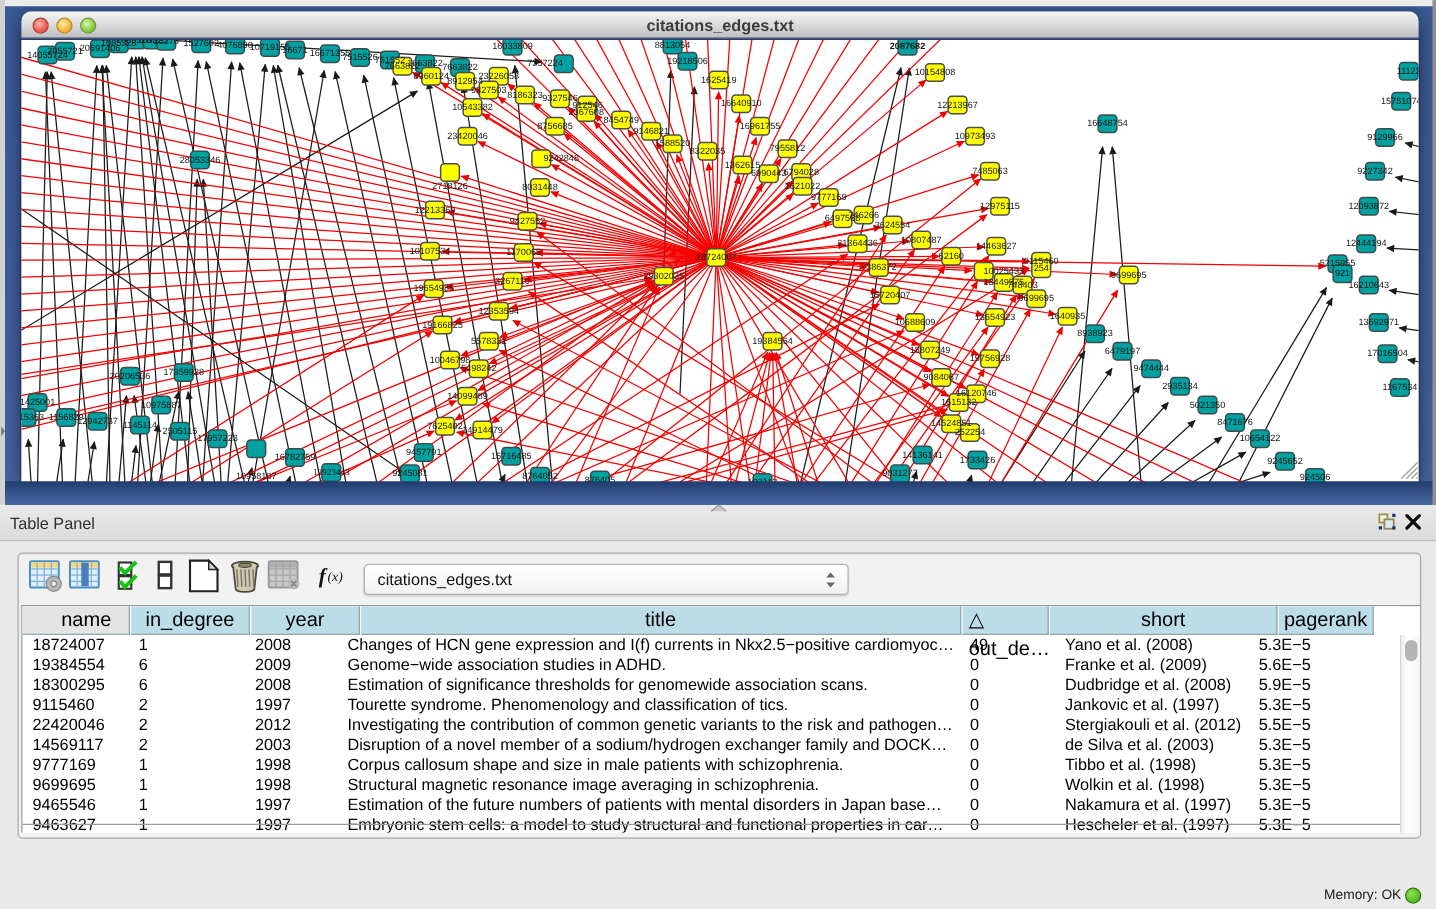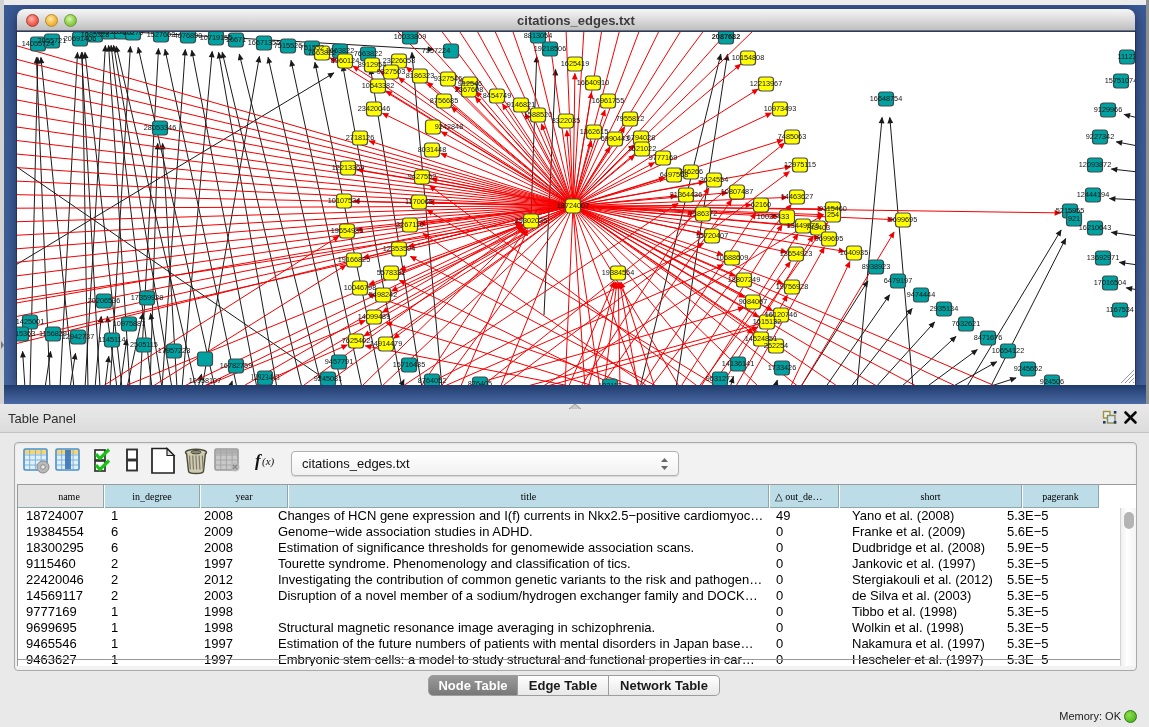--- a/index.html
+++ b/index.html
@@ -22,21 +22,21 @@
 #labels { position:absolute; left:0; top:0; width:1118px; height:354px; }
 .lb { position:absolute; font-size:7.3px; line-height:10px; color:#151515; transform:translateX(-50%); white-space:nowrap; }
 
 
 #tp { position:absolute; left:0; top:404px; width:1149px; height:323px; background:#e9e9e9; }
 #tpbar { position:absolute; left:0; top:0; width:1149px; height:29px; background:linear-gradient(#e9e9e9,#dcdcdc); border-bottom:1px solid #c2c2c2; }
 #tpbar .t { position:absolute; left:8px; top:7px; font-size:13px; color:#2e2e2e; }
 #inner { position:absolute; left:14px; top:38px; width:1123px; height:229px; background:#f2f2f2; border:1px solid #a9a9a9; border-radius:4px; box-shadow:inset 0 1px 2px rgba(0,0,0,.08); }
 #combo { position:absolute; left:276px; top:8px; width:388px; height:25px; background:linear-gradient(#ffffff,#f1f1f1); border:1px solid #b0b0b0; border-radius:4px; font-size:13px; color:#111; line-height:23px; padding-left:10px; box-shadow:0 1px 1px rgba(0,0,0,.12); }
 #tablewrap { position:absolute; left:2px; top:41px; width:1119px; height:182px; background:#fff; border-top:1px solid #9a9a9a; border-left:1px solid #9a9a9a; overflow:hidden; }
-#thead { position:absolute; left:0; top:0; width:1103px; height:23px; background:#fff; font-size:10px; color:#000;font-family:Liberation Serif, serif; }
+#thead { position:absolute; left:0; top:0; width:1103px; height:23px; background:#fff; font-size:16px; color:#000; }
 #thead .h { background:#bcdce8; }
 #thead .h { position:absolute; top:0; height:23px; line-height:23px; text-align:center; border-right:1px solid #8fa6ad; border-bottom:1px solid #8fa6ad; }
 #tbody { position:absolute; left:0; top:23px; width:1102px; font-size:13px; color:#000; }
 .tr { position:relative; height:16px; line-height:16px; white-space:nowrap; }
 .tr div { position:absolute; top:0; height:16px; overflow:hidden; }
 .c0 { left:8px;  width:85px; }
 .c1 { left:93px; width:90px; }
 .c2 { left:186px; width:85px; }
 .c3 { left:260px; width:495px; }
 .c4 { left:758px; width:68px; }
@@ -534,21 +534,21 @@
             <div class="lb" style="left:219px;top:329px;">16782759</div>
             <div class="lb" style="left:248px;top:341px;font-family:Liberation Serif, serif;">12923443</div>
             <div class="lb" style="left:311px;top:342px;">9245081</div>
             <div class="lb" style="left:415px;top:344px;">8764052</div>
             <div class="lb" style="left:322px;top:325px;">9457791</div>
             <div class="lb" style="left:392px;top:328px;">15716485</div>
             <div class="lb" style="left:859px;top:230px;">8938923</div>
             <div class="lb" style="left:881px;top:244px;">6479197</div>
             <div class="lb" style="left:904px;top:258px;">9474444</div>
             <div class="lb" style="left:927px;top:272px;">2935134</div>
-            <div class="lb" style="left:949px;top:287px;">7632621</div>
+            <div class="lb" style="left:949px;top:287px;">5021350</div>
             <div class="lb" style="left:971px;top:301px;">8471676</div>
             <div class="lb" style="left:991px;top:314px;">10654122</div>
             <div class="lb" style="left:1011px;top:332px;">9245652</div>
             <div class="lb" style="left:1035px;top:345px;">924506</div>
             <div class="lb" style="left:463px;top:347px;">876405</div>
             <div class="lb" style="left:593px;top:349px;">103112</div>
             <div class="lb" style="left:721px;top:327px;">14136141</div>
             <div class="lb" style="left:765px;top:331px;">1733426</div>
             <div class="lb" style="left:703px;top:342px;">9031277</div>
             <div class="lb" style="left:305px;top:16px;">7663822</div>
@@ -560,21 +560,21 @@
             <div class="lb" style="left:431px;top:42px;">9327546</div>
             <div class="lb" style="left:453px;top:47px;">912546</div>
             <div class="lb" style="left:361px;top:49px;">10543382</div>
             <div class="lb" style="left:452px;top:53px;">2367608</div>
             <div class="lb" style="left:427px;top:64px;">8756685</div>
             <div class="lb" style="left:480px;top:59px;">8454749</div>
             <div class="lb" style="left:504px;top:68px;">9146821</div>
             <div class="lb" style="left:521px;top:78px;">1588520</div>
             <div class="lb" style="left:549px;top:84px;">8322035</div>
             <div class="lb" style="left:357px;top:72px;">23420046</div>
-            <div class="lb" style="left:343px;top:101px;">2718126</div>
+            <div class="lb" style="left:343px;top:112px;">2718126</div>
             <div class="lb" style="left:416px;top:90px;margin-left:16px;">9242848</div>
             <div class="lb" style="left:415px;top:113px;">8031448</div>
             <div class="lb" style="left:331px;top:131px;">12213369</div>
             <div class="lb" style="left:405px;top:140px;">9427552</div>
             <div class="lb" style="left:327px;top:164px;">10107534</div>
             <div class="lb" style="left:402px;top:165px;">1170065</div>
             <div class="lb" style="left:330px;top:194px;">19654985</div>
             <div class="lb" style="left:393px;top:188px;">3267110</div>
             <div class="lb" style="left:337px;top:223px;">19166825</div>
             <div class="lb" style="left:382px;top:212px;">12353594</div>
@@ -603,21 +603,21 @@
             <div class="lb" style="left:720px;top:155px;">10807487</div>
             <div class="lb" style="left:744px;top:168px;">62160</div>
             <div class="lb" style="left:780px;top:160px;">14463627</div>
             <div class="lb" style="left:886px;top:183px;">9699695</div>
             <div class="lb" style="left:731px;top:21px;">10154808</div>
             <div class="lb" style="left:749px;top:47px;">12213967</div>
             <div class="lb" style="left:763px;top:72px;">10973493</div>
             <div class="lb" style="left:775px;top:100px;">7485063</div>
             <div class="lb" style="left:783px;top:128px;">12975115</div>
             <div class="lb" style="left:816px;top:172px;">9115460</div>
-            <div class="lb" style="left:756px;top:180px;text-align:right;">10025433</div>
+            <div class="lb" style="left:786px;top:180px;text-align:right;">10025433</div>
             <div class="lb" style="left:786px;top:189px;">13449575</div>
             <div class="lb" style="left:801px;top:191px;">748403</div>
             <div class="lb" style="left:812px;top:202px;">9699695</div>
             <div class="lb" style="left:837px;top:216px;">1640935</div>
             <div class="lb" style="left:816px;top:178px;">254</div>
             <div class="lb" style="left:695px;top:199px;">15720407</div>
             <div class="lb" style="left:715px;top:221px;">10688609</div>
             <div class="lb" style="left:779px;top:217px;">13654923</div>
             <div class="lb" style="left:727px;top:243px;">18807249</div>
             <div class="lb" style="left:775px;top:250px;">19756928</div>
@@ -775,20 +775,21 @@
               <div class="c2">2003</div>
               <div class="c3">Disruption of a novel member of a sodium/hydrogen exchanger family and DOCK…</div>
               <div class="c4">0</div>
               <div class="c5">de Silva et al. (2003)</div>
               <div class="c6">5.3E−5</div>
             </div>
 <div class="tr">
               <div class="c0">9777169</div>
               <div class="c1">1</div>
               <div class="c2">1998</div>
+              <div class="c3">Corpus callosum shape and size in male patients with schizophrenia.</div>
               <div class="c4">0</div>
               <div class="c5">Tibbo et al. (1998)</div>
               <div class="c6">5.3E−5</div>
             </div>
 <div class="tr">
               <div class="c0">9699695</div>
               <div class="c1">1</div>
               <div class="c2">1998</div>
               <div class="c3">Structural magnetic resonance image averaging in schizophrenia.</div>
               <div class="c4">0</div>
@@ -813,21 +814,16 @@
               <div class="c5">Hescheler et al. (1997)</div>
               <div class="c6">5.3E−5</div>
             </div>
         </div>
         <div id="botline"></div>
         <div id="vsb">
             <div class="th"></div>
           </div>
       </div>
     </div>
-    <div id="tabs">
-      <div class="tab first sel" style="width:90px;">Node Table</div>
-      <div class="tab" style="width:91px;">Edge Table</div>
-      <div class="tab last" style="width:111px;">Network Table</div>
-    </div>
     <div id="mem">Memory: OK</div>
     <div id="memdot"></div>
   </div>
 </div>
 
 </body></html>

